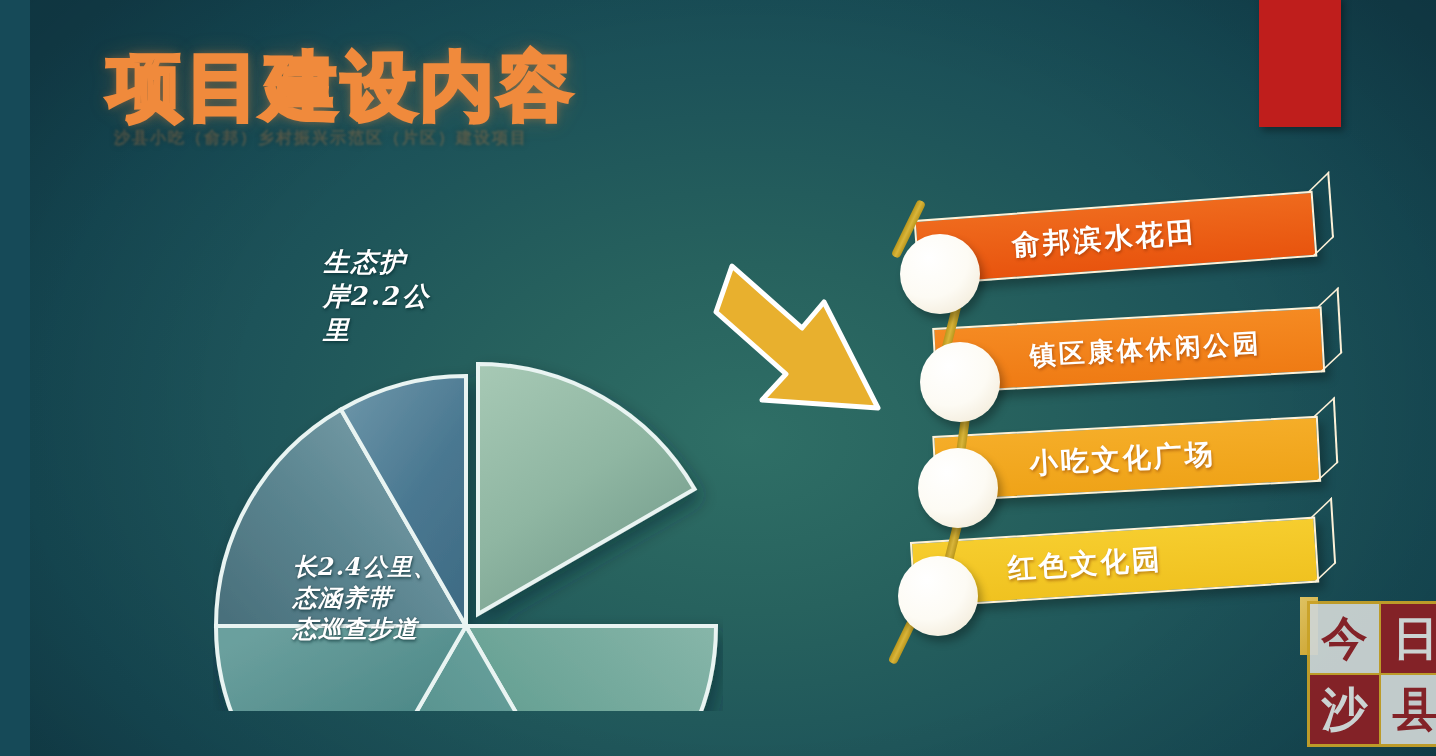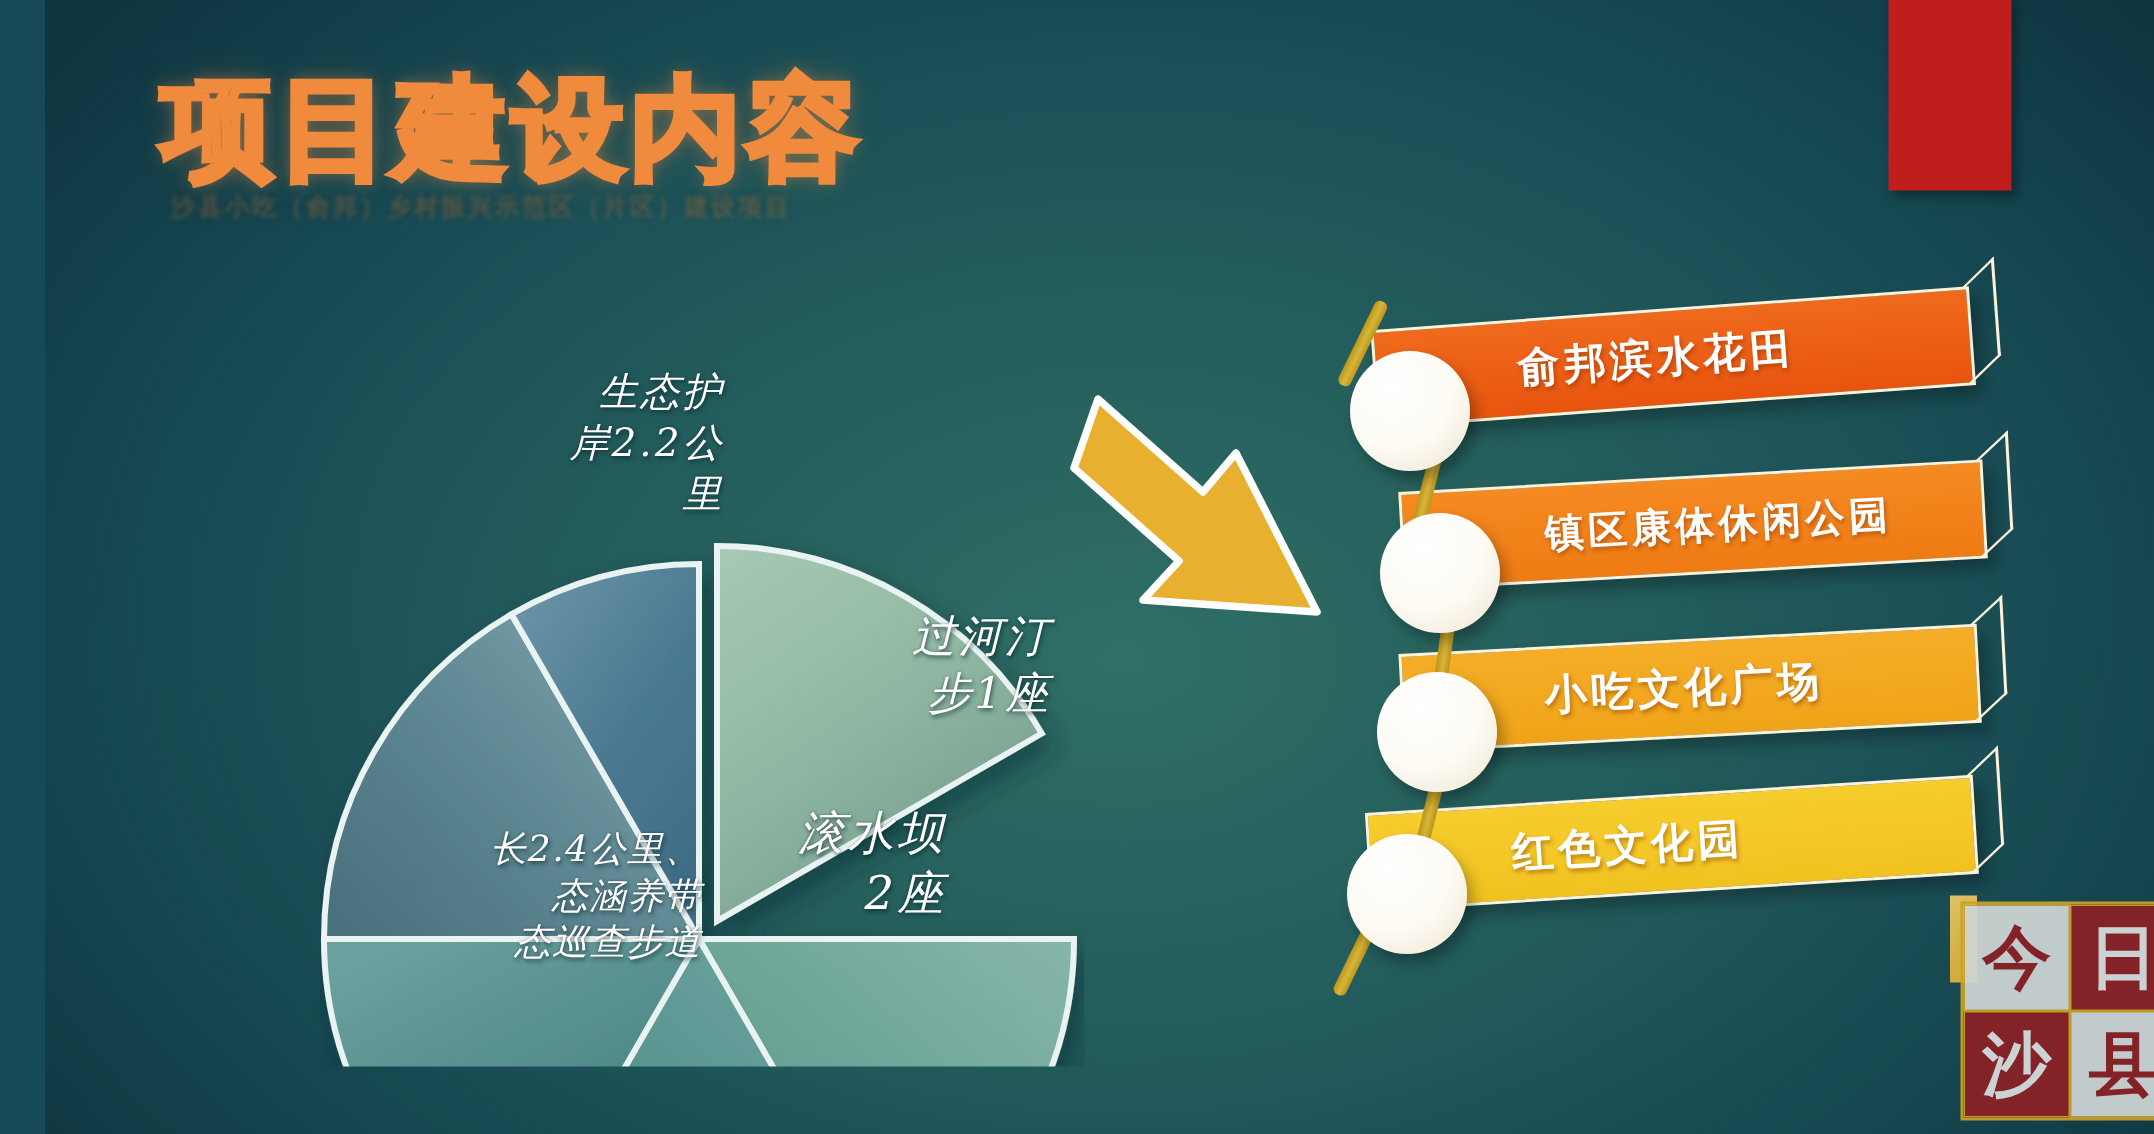--- a/index.html
+++ b/index.html
@@ -51,22 +51,22 @@
     filter:blur(1.3px);
   }
 
   
   #pie-wrap { position:absolute; left:183px; top:181px; width:510px; height:530px; }
   #pie-svg { position:absolute; left:0; top:0; }
   .pie-label {
     position:absolute;
     color:#ffffff;
     font-family:"DejaVu Serif","Liberation Serif",serif;
-    font-style:italic; font-weight:normal;
-    text-align:right;
+    font-style:italic; font-weight:bold;
+    text-align:left;
     text-shadow:1px 2px 3px rgba(0,40,45,0.55), 0 0 2px rgba(0,0,0,0.35);
     letter-spacing:2px; line-height:1.30;
     pointer-events:none;
   }
 
   
   #arrow { position:absolute; left:676px; top:258px; }
 
   
   #banner-group { position:absolute; left:852px; top:190px; width:470px; height:470px; }
@@ -194,29 +194,21 @@
 
         <path d="M 253 445 L 128 228.5 A 250 250 0 0 1 253 195 Z" fill="url(#g5)" stroke="#e9f4f2" stroke-width="4"></path>
 
         <g transform="translate(12,-12)">
           <path d="M 253 445 L 253 195 A 250 250 0 0 1 469.5 320 Z" fill="url(#g0)" stroke="#e9f4f2" stroke-width="4"></path>
         </g>
       </g>
     </svg>
 
 
-    <div class="pie-label" style="left:338px; top:225px; width:150px; font-size:29px;">
-      <span>过河汀</span><br>
-      <span>步1座</span>
-    </div>
-
-    <div class="pie-label" style="left:268px; top:355px; width:150px; font-size:31px;">
-      <span>滚水坝</span><br>
-      <span>2座</span>
-    </div>
+
 
     <div class="pie-label" style="left:80px; top:370px; width:175px; font-size:24px; letter-spacing:1px;">
       <span>长2.4公里、</span><br>
       <span>态涵养带</span><br>
       <span>态巡查步道</span>
     </div>
 
 
     <div class="pie-label" style="left:110px; top:65px; width:160px; font-size:26px;">
       <span>生态护</span><br>

